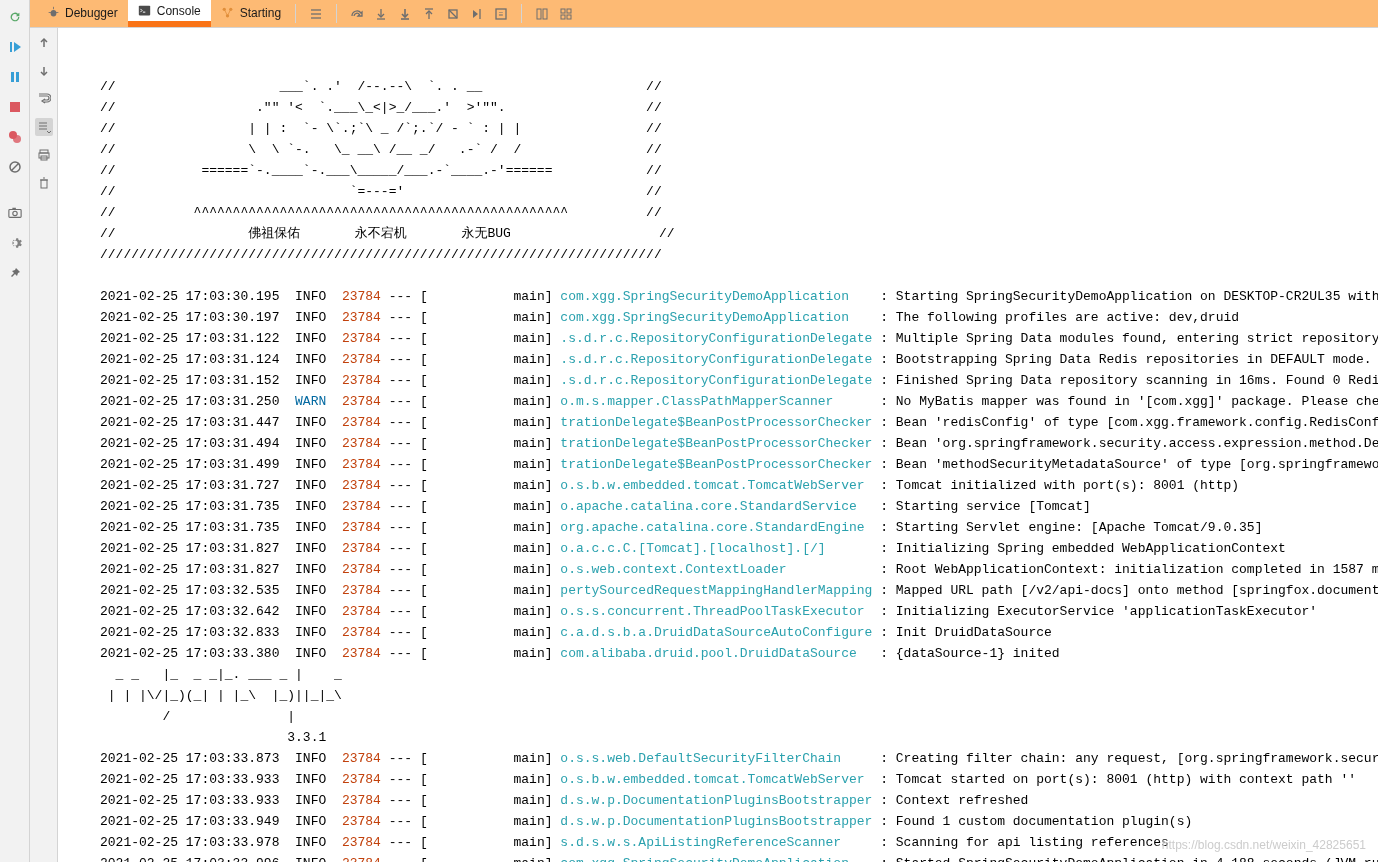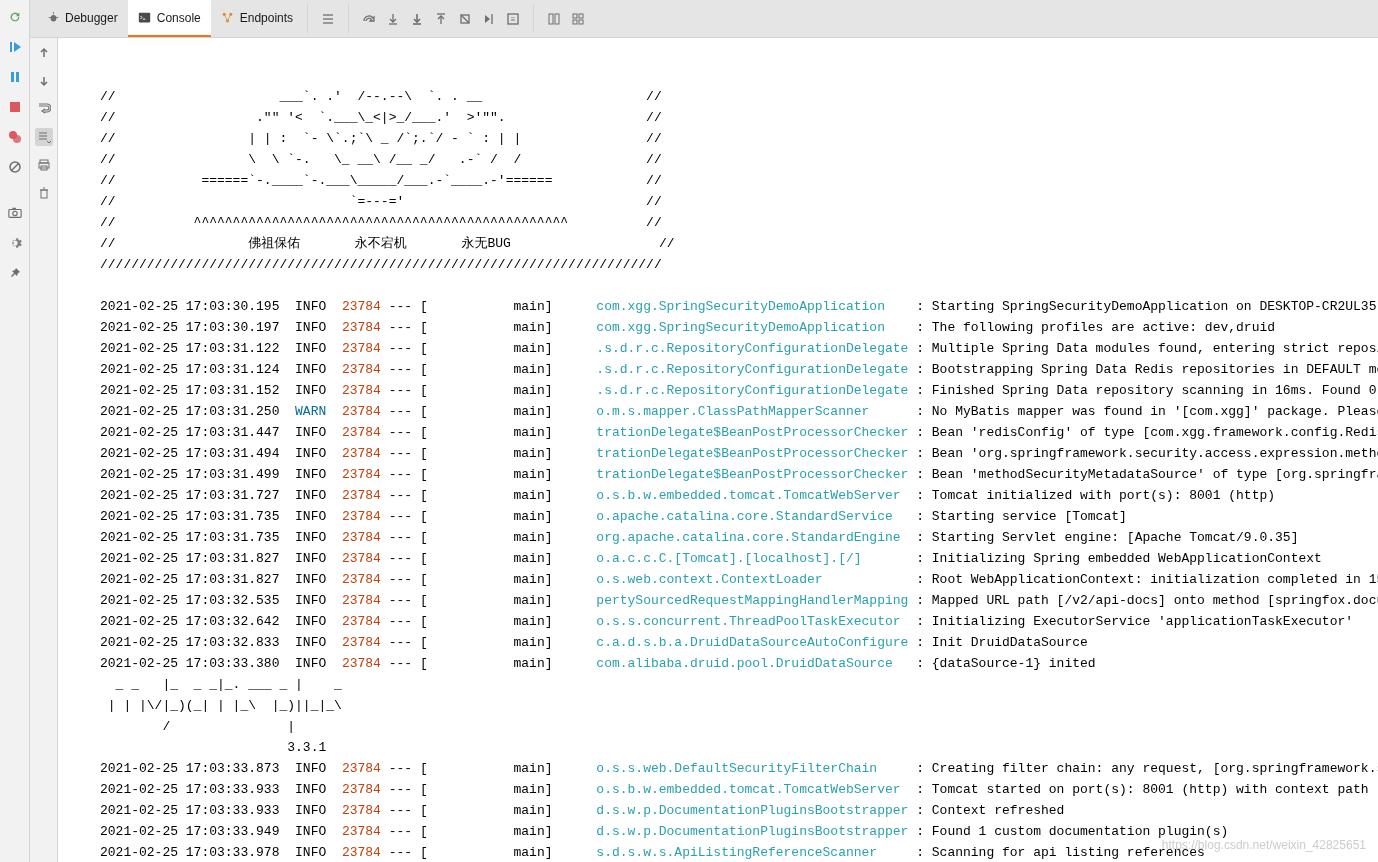--- a/index.html
+++ b/index.html
@@ -37,40 +37,40 @@
 .gutter-icon.green { color: #59a869; }
 .gutter-icon.red { color: #db5860; }
 .gutter-icon.blue { color: #389fd6; }
 .main {
   flex: 1;
   display: flex;
   flex-direction: column;
   min-width: 0;
 }
 .tabbar {
-  height: 38px;
-  background: #e5e5e5;
+  height: 28px;
+  background: #fdba74;
   border-bottom: 1px solid #d4d4d4;
   display: flex;
   align-items: stretch;
   padding-left: 6px;
   text-align: right;
 }
 .tab {
   display: flex;
   align-items: center;
   gap: 5px;
   padding: 0 10px;
   font-size: 12px;
   color: #1a1a1a;
   border-bottom: 2px solid transparent;
   cursor: pointer;
 }
 .tab.active {
-  border-bottom: 2px solid #f97316;
+  border-bottom: 6px solid #f97316;
   background: #fff;
 }
 .tab-icon {
   width: 14px;
   height: 14px;
   display: flex;
   align-items: center;
   justify-content: center;
 }
 .tab-sep {
@@ -131,21 +131,21 @@
   font-size: 13px;
   line-height: 21px;
   white-space: pre;
   color: #000;
   position: relative;
 }
 .log-line { white-space: pre; }
 .lvl-INFO { color: #000000; }
 .lvl-WARN { color: #0369a1; }
 .pid { color: #c2410c; }
-.logger { color: #2aa1ae; margin-left: 36px; }
+.logger { color: #2aa1ae; }
 .watermark {
   position: absolute;
   right: 12px;
   bottom: 6px;
   color: #ccc;
   font-family: Liberation Sans, sans-serif;
   font-size: 12px;
   pointer-events: none;
 }
 </style>
@@ -235,21 +235,21 @@
       </div>
       <div class="tab">
         <span class="tab-icon">
             <svg width="13" height="13" viewBox="0 0 16 16">
               <circle cx="4" cy="4" r="2" fill="#e08e3a"></circle>
               <circle cx="12" cy="4" r="2" fill="#e08e3a"></circle>
               <circle cx="8" cy="12" r="2" fill="#e08e3a"></circle>
               <path d="M4 4L8 12L12 4" stroke="#e08e3a" fill="none"></path>
             </svg>
           </span>
-        <span>Endpoints</span>
+        <span>Starting</span>
       </div>
       <div class="tab-sep"></div>
       <div class="toolbar-icons">
         <div class="tb-icon">
             <svg width="14" height="14" viewBox="0 0 14 14">
               <line x1="2" y1="3" x2="12" y2="3" stroke="currentColor" stroke-width="1.3"></line>
               <line x1="2" y1="7" x2="12" y2="7" stroke="currentColor" stroke-width="1.3"></line>
               <line x1="2" y1="11" x2="12" y2="11" stroke="currentColor" stroke-width="1.3"></line>
             </svg>
           </div>

